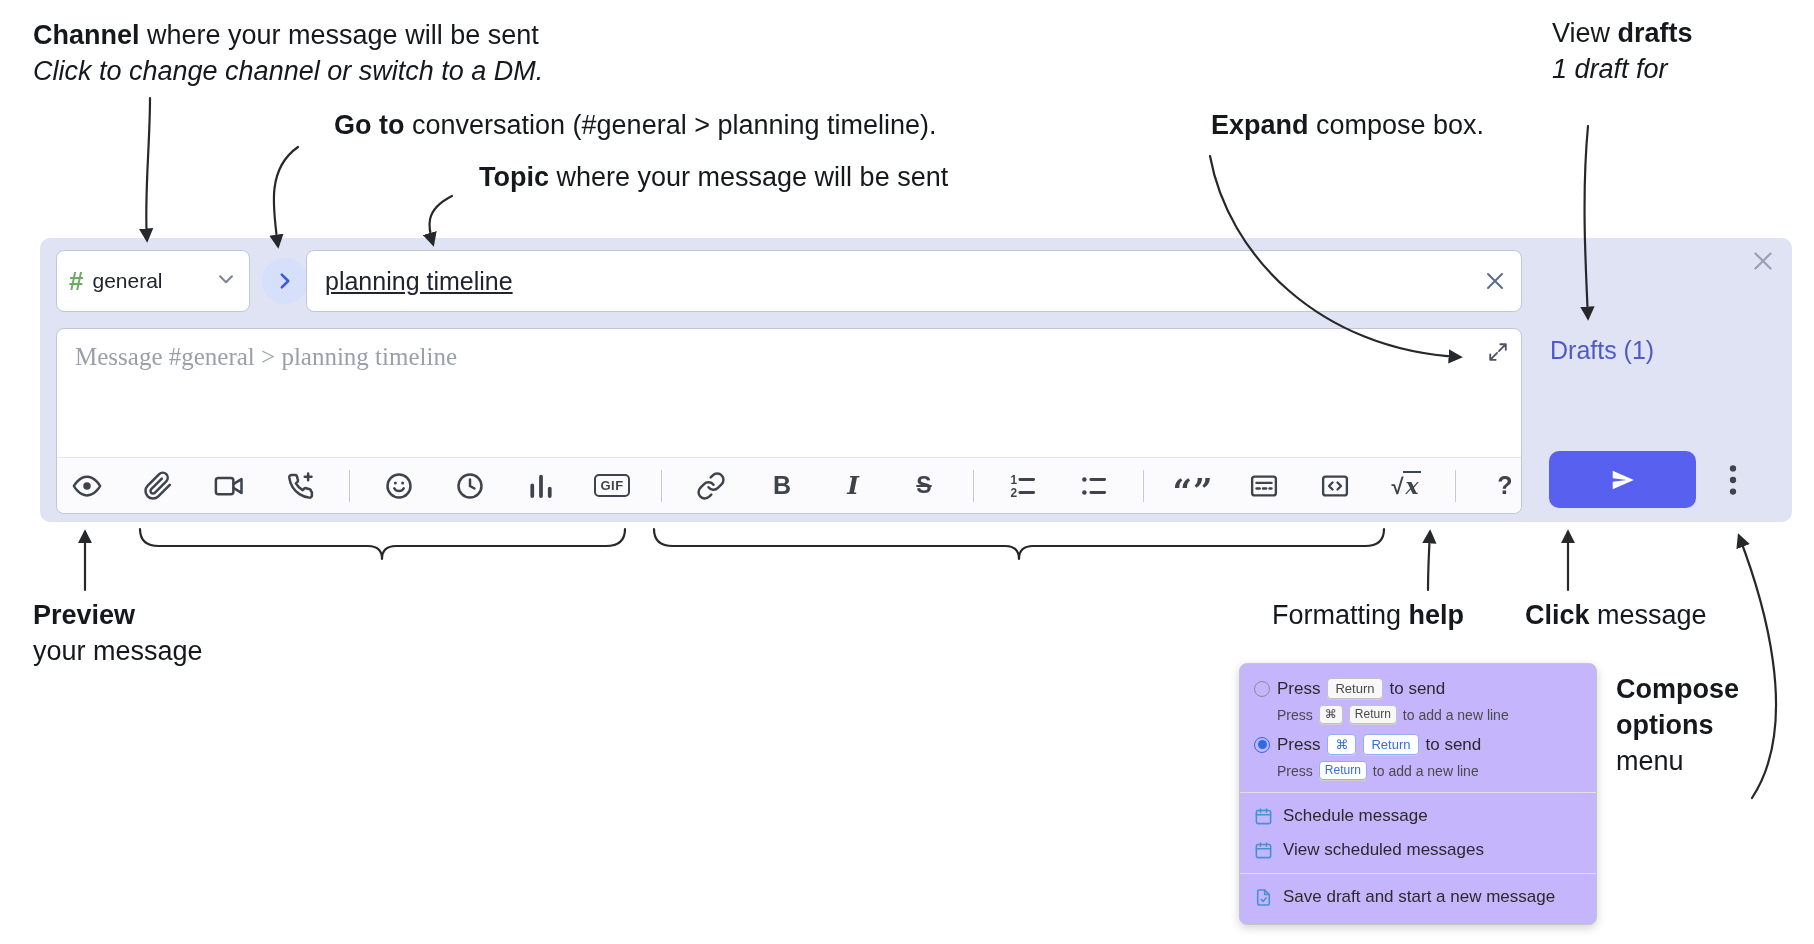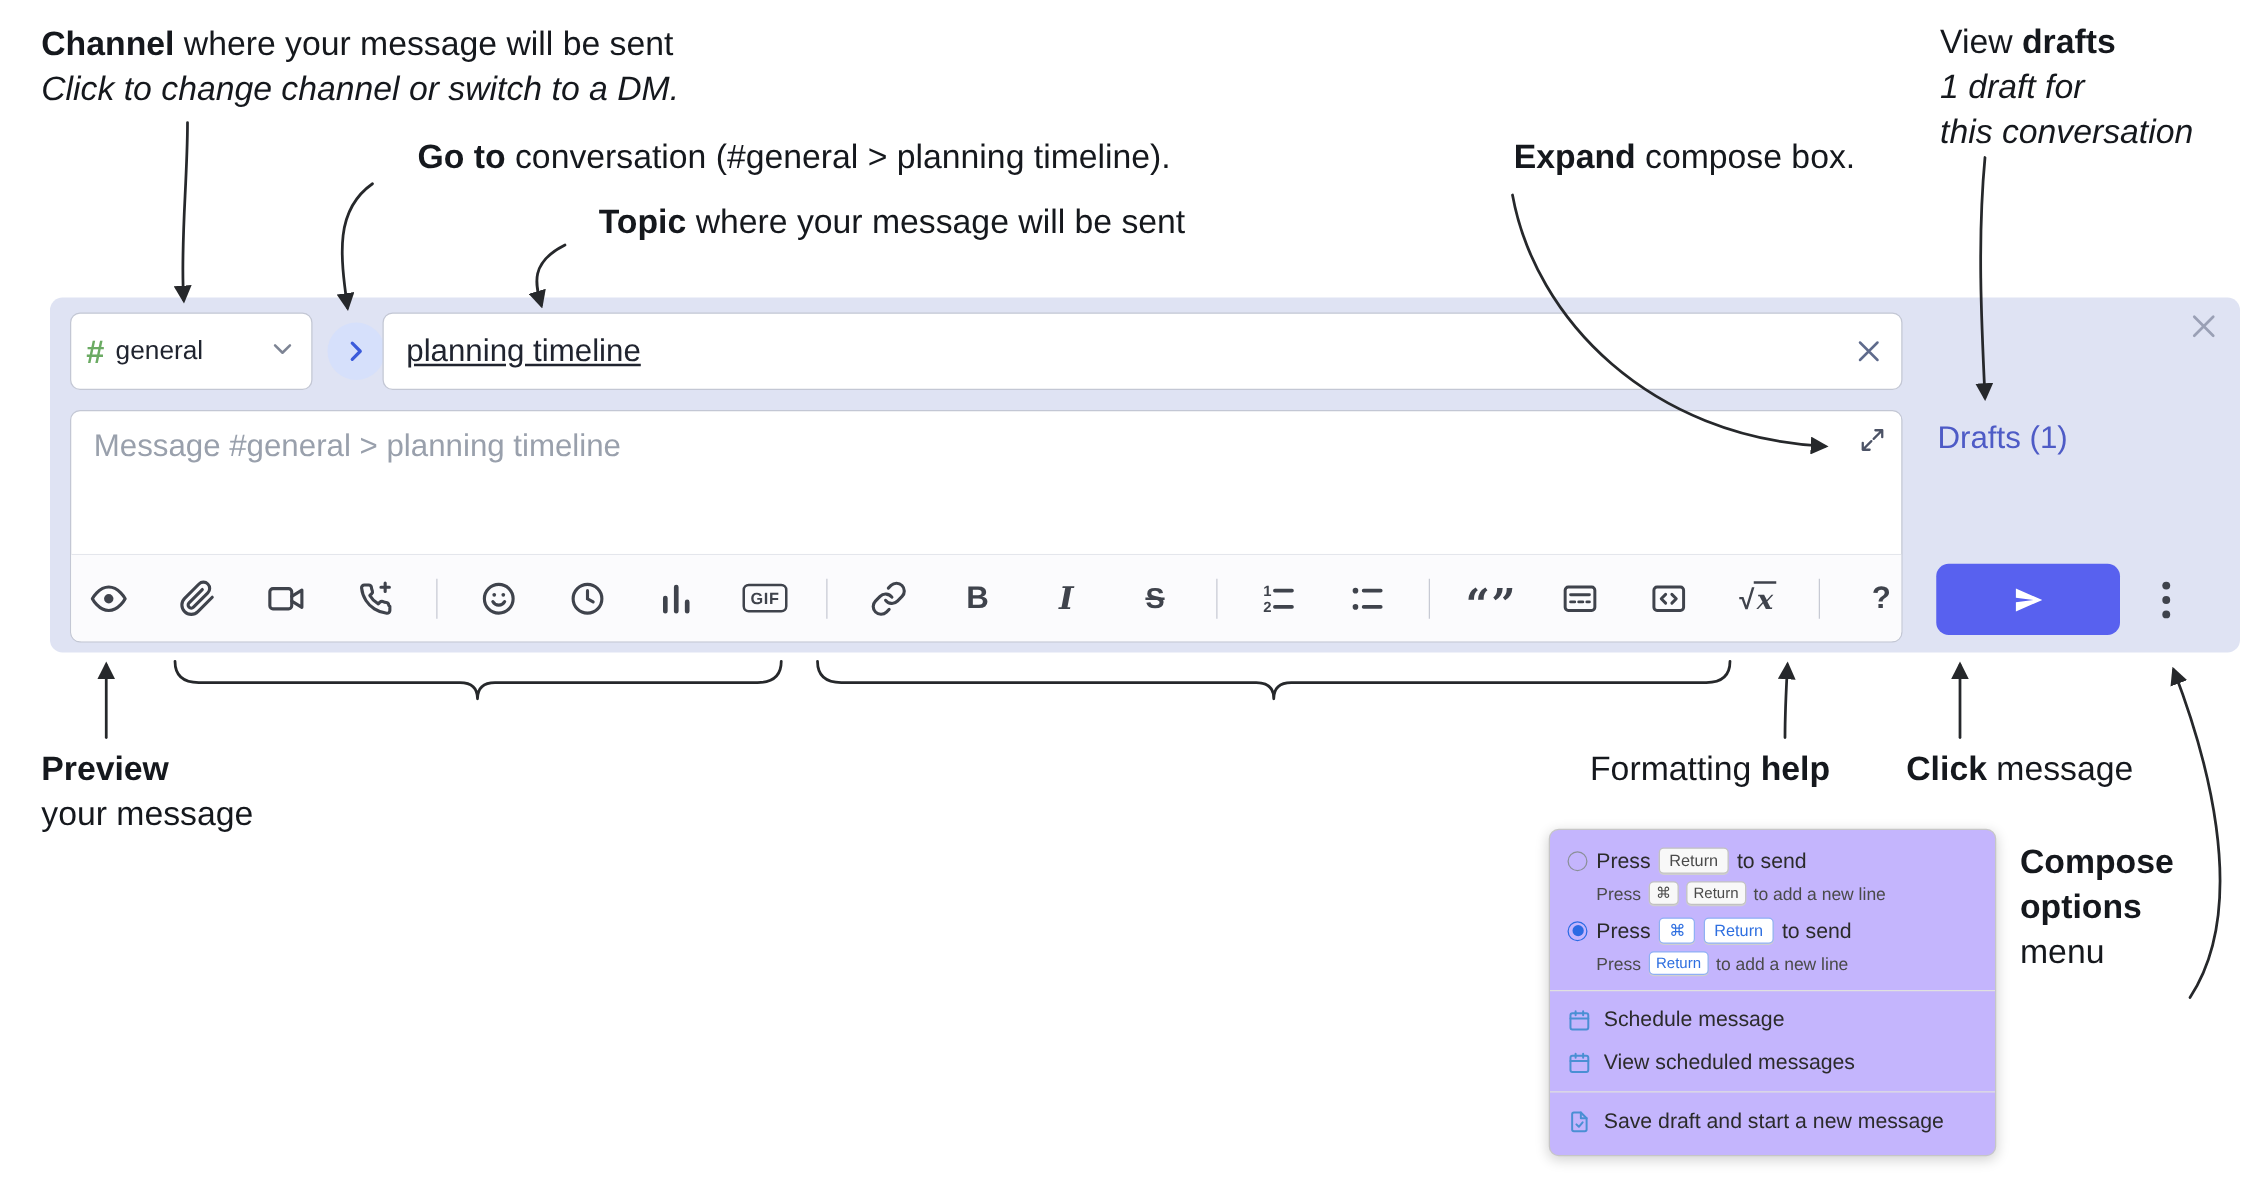--- a/index.html
+++ b/index.html
@@ -25,24 +25,24 @@
   .chev{color:#7d8494;margin-left:auto;}
   .goto-btn{position:absolute;left:222px;top:20px;width:46px;height:46px;border-radius:50%;
             background:#d6e0fb;display:flex;align-items:center;justify-content:center;color:#3b5bdb;}
   .topic-field{position:absolute;left:266px;top:12px;width:1216px;height:62px;
                display:flex;align-items:center;padding:0 14px 0 16px;}
   .topic-input{flex:1;border:none;outline:none;font-family:inherit;font-size:25px;color:#20242f;background:transparent;text-decoration:underline;}
   .clear-x{color:#5f6b8c;display:flex;cursor:pointer;}
   .compose-close{position:absolute;right:16px;top:10px;color:#9aa0b5;display:flex;cursor:pointer;}
   .msg-area{position:absolute;left:16px;top:90px;width:1466px;height:186px;position:absolute;}
   .msg-text{position:absolute;left:0;top:0;width:1400px;height:90px;border:none;outline:none;resize:none;
-            background:transparent;padding:14px 18px;font-family:Liberation Sans, sans-serif;font-size:25px;color:#be185d;}
+            background:transparent;padding:14px 18px;font-family:Liberation Serif, serif;font-size:25px;color:#be185d;}
   .msg-text::placeholder{color:#99a0ac;}
   .expand-btn{position:absolute;right:12px;top:12px;color:#4c5366;display:flex;cursor:pointer;}
-  .toolbar{position:absolute;left:0;right:0;bottom:0;height:70px;display:flex;align-items:center;
+  .toolbar{position:absolute;left:0;right:0;bottom:0;height:56px;display:flex;align-items:center;
            column-gap:27px;padding-left:8px;border-top:1px solid #e4e6ec;background:#fbfbfd;
            border-radius:0 0 8px 8px;box-sizing:border-box;}
   .tb-btn{width:44px;height:44px;flex:0 0 auto;display:flex;align-items:center;justify-content:center;
           color:#3f434c;cursor:pointer;}
   .tb-sep{width:1px;height:32px;background:#c7cad4;flex:0 0 auto;}
   .ic{width:30px;height:30px;}
   .ic-sm{width:22px;height:22px;}
   .txt-b{font-weight:800;font-size:25px;}
   .txt-i{font-family:"DejaVu Serif",serif;font-style:italic;font-size:25px;font-weight:600;}
   .txt-s{font-size:23px;font-weight:600;text-decoration:line-through;}
@@ -93,21 +93,20 @@
     <b>Topic</b><span> where your message will be sent</span>
   </div>
 
   <div class="ann" style="left:1211px;top:108px;">
     <b>Expand</b><span> compose box.</span>
   </div>
 
   <div class="ann" style="left:1552px;top:16px;">
     <div><span>View </span><b>drafts</b></div>
     <div class="it">1 draft for</div>
-    <div class="it">this conversation</div>
   </div>
 
   <div class="ann" style="left:33px;top:598px;">
     <div><b>Preview</b></div>
     <div>your message</div>
   </div>
 
 
 
   <div class="ann" style="left:1272px;top:598px;">

